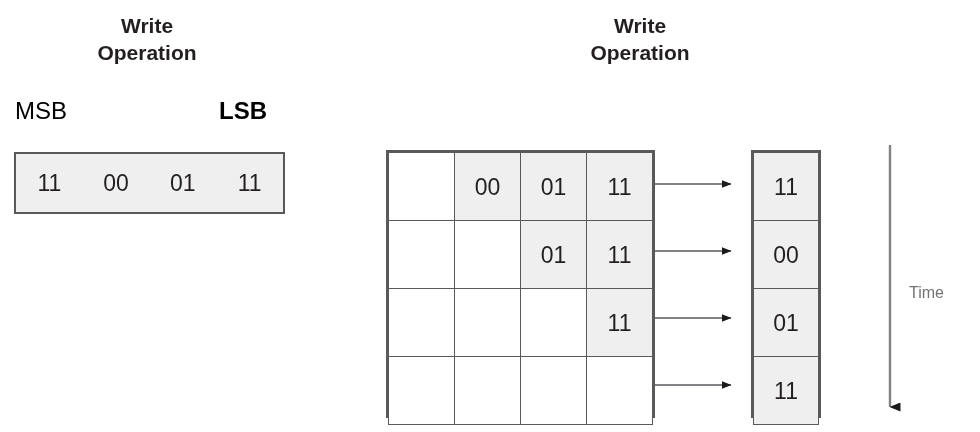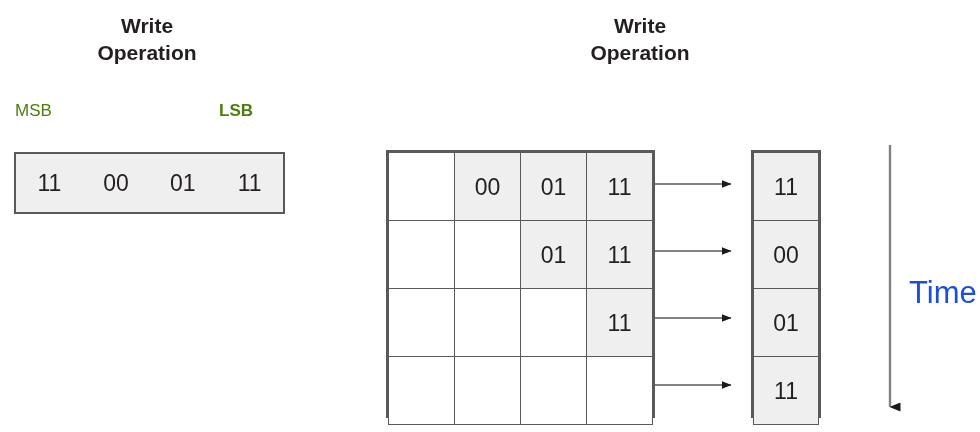--- a/index.html
+++ b/index.html
@@ -32,23 +32,23 @@
     text-align: center;
     color: #231f20;
     white-space: pre-line;
   }
   #write-title { left: 42px; top: 12px; width: 210px; }
   #read-title  { left: 535px; top: 12px; width: 210px; }
 
   
   .endian-label {
     position: absolute;
-    font-size: 17px;
-    line-height: 26px;
-    color: #4d7c0f;
+    font-size: 24px;
+    line-height: 26px;
+    color: #000000;
   }
   #msb-label { left: 15px; top: 98px; }
   #lsb-label { left: 219px; top: 98px; font-weight: bold; }
 
   
   #write-word {
     position: absolute;
     left: 14px;
     top: 152px;
     width: 271px;
@@ -135,23 +135,23 @@
     width: 980px;
     height: 432px;
     pointer-events: none;
   }
 
   
   #time-label {
     position: absolute;
     left: 909px;
     top: 280px;
-    font-size: 31px;
-    line-height: 26px;
-    color: #1d4ed8;
+    font-size: 16px;
+    line-height: 26px;
+    color: #737373;
   }
 
   
   #watermark {
     position: absolute;
     left: 752px;
     top: 404px;
     font-size: 19px;
     line-height: 22px;
     color: #c9c9c9;

